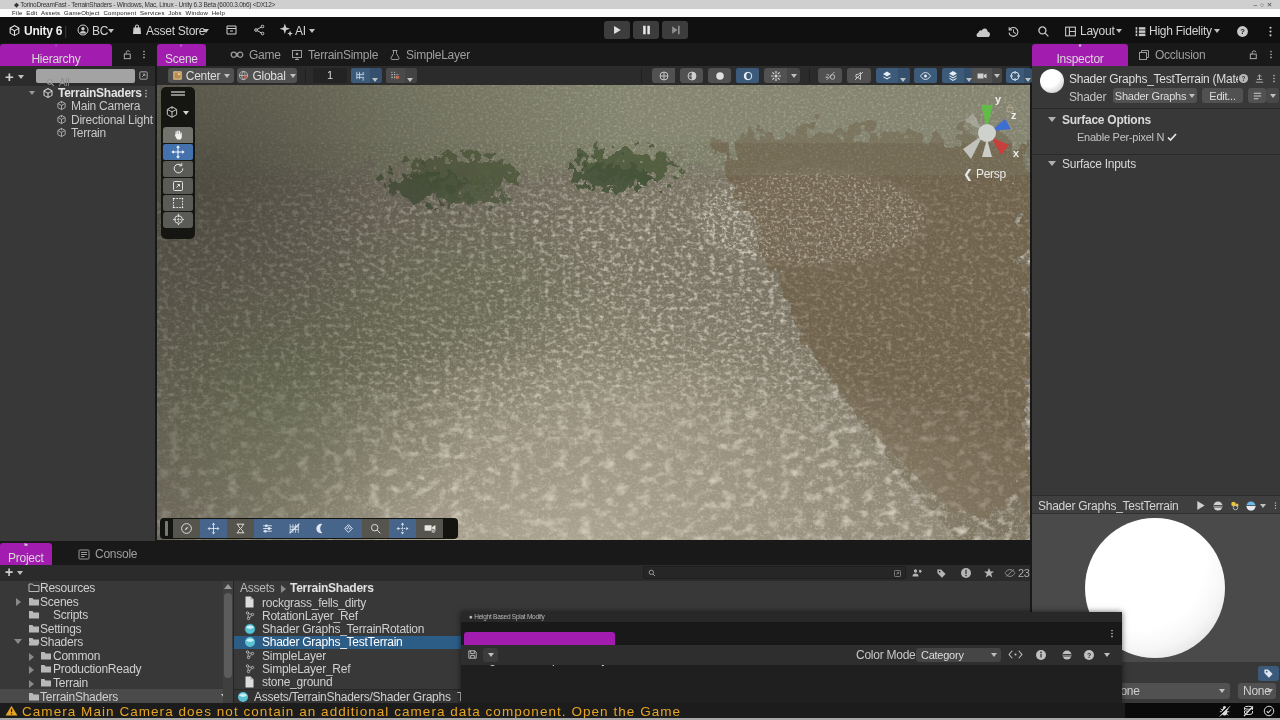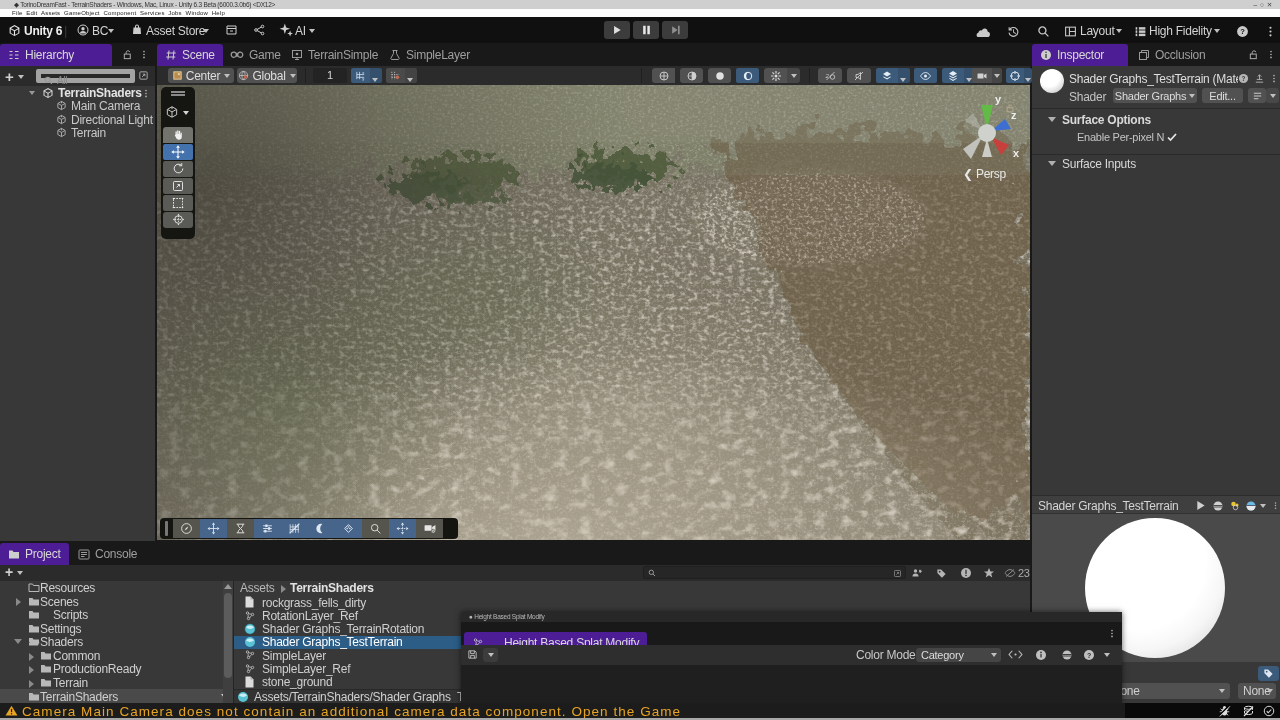--- a/index.html
+++ b/index.html
@@ -8,21 +8,21 @@
 .tx{color:#c8c8c8;font-size:12px;white-space:nowrap;}
 
 #osTitle{left:0;top:0;width:1280px;height:9px;background:#cfcfcf;color:#333;font-size:6.5px;line-height:9px;padding-left:14px;}
 #osMenu{left:0;top:9px;width:1280px;height:8px;background:#fdfdfd;color:#222;font-size:6px;line-height:8px;padding-left:12px;letter-spacing:.2px;}
 
 #mainbar{left:0;top:17px;width:1280px;height:26px;background:#101010;}
 .pbtn{position:absolute;top:4px;width:26px;height:18px;background:#3c3c3c;border-radius:3px;display:flex;align-items:center;justify-content:center;}
 
 .tabrow{background:#191919;}
 .tab{height:22px;display:inline-flex;align-items:center;padding:0 8px;color:#9f9f9f;font-size:12px;gap:5px;}
-.tab.on{background:#4c1d95;color:#d6d6d6;border-radius:3px 3px 0 0;}
+.tab.on{background:#a21caf;color:#d6d6d6;border-radius:3px 3px 0 0;flex-direction:column;}
 
 .panel{background:#383838;}
 .toolrow{background:#2b2b2b;}
 .btn{background:#515151;border-radius:3px;display:inline-flex;align-items:center;justify-content:center;color:#ddd;font-size:12px;}
 .caret{width:0;height:0;border-left:4px solid transparent;border-right:4px solid transparent;border-top:5px solid #c0c0c0;display:inline-block;}
 .caret.sm{border-left-width:3px;border-right-width:3px;border-top-width:4px;}
 .tri-r{width:0;height:0;border-top:4px solid transparent;border-bottom:4px solid transparent;border-left:5px solid #8a8a8a;display:inline-block;}
 .tri-d{width:0;height:0;border-left:4px solid transparent;border-right:4px solid transparent;border-top:5px solid #8a8a8a;display:inline-block;}
 svg{display:block;}
 </style></head>
@@ -226,21 +226,21 @@
           <circle cx="12" cy="12" r="2"></circle>
           <circle cx="12" cy="19" r="2"></circle>
         </g>
       </svg>
 </div>
 
 <div class="abs panel" id="hierarchy" style="left:0;top:66px;width:155px;height:475px;">
   <div class="abs toolrow" style="left:0;top:0;width:155px;height:20px;"></div>
   <span class="abs" style="left:5px;top:2px;color:#cfcfcf;font-size:15px;font-weight:bold;">+</span>
   <span class="abs caret sm" style="left:18px;top:9px;"></span>
-  <div class="abs" style="left:36px;top:3px;width:99px;height:14px;background:#282828;border:5px solid #a3a3a3;border-radius:2px;">
+  <div class="abs" style="left:36px;top:3px;width:99px;height:14px;background:#282828;border:7px solid #a3a3a3;border-radius:2px;">
     <svg class="abs" style="left:3px;top:2px;" width="9" height="9" viewBox="0 0 24 24">
           <g fill="none" stroke="#989898" stroke-width="3">
             <circle cx="10" cy="10" r="6.5"></circle>
             <path d="M15 15l6 6"></path>
           </g>
         </svg>
     <span class="abs" style="left:16px;top:1px;font-size:10px;color:#8a8a8a;">All</span>
   </div>
   <svg class="abs" style="left:138px;top:4px;" width="11" height="11" viewBox="0 0 24 24">
         <g fill="none" stroke="#b0b0b0" stroke-width="2">

